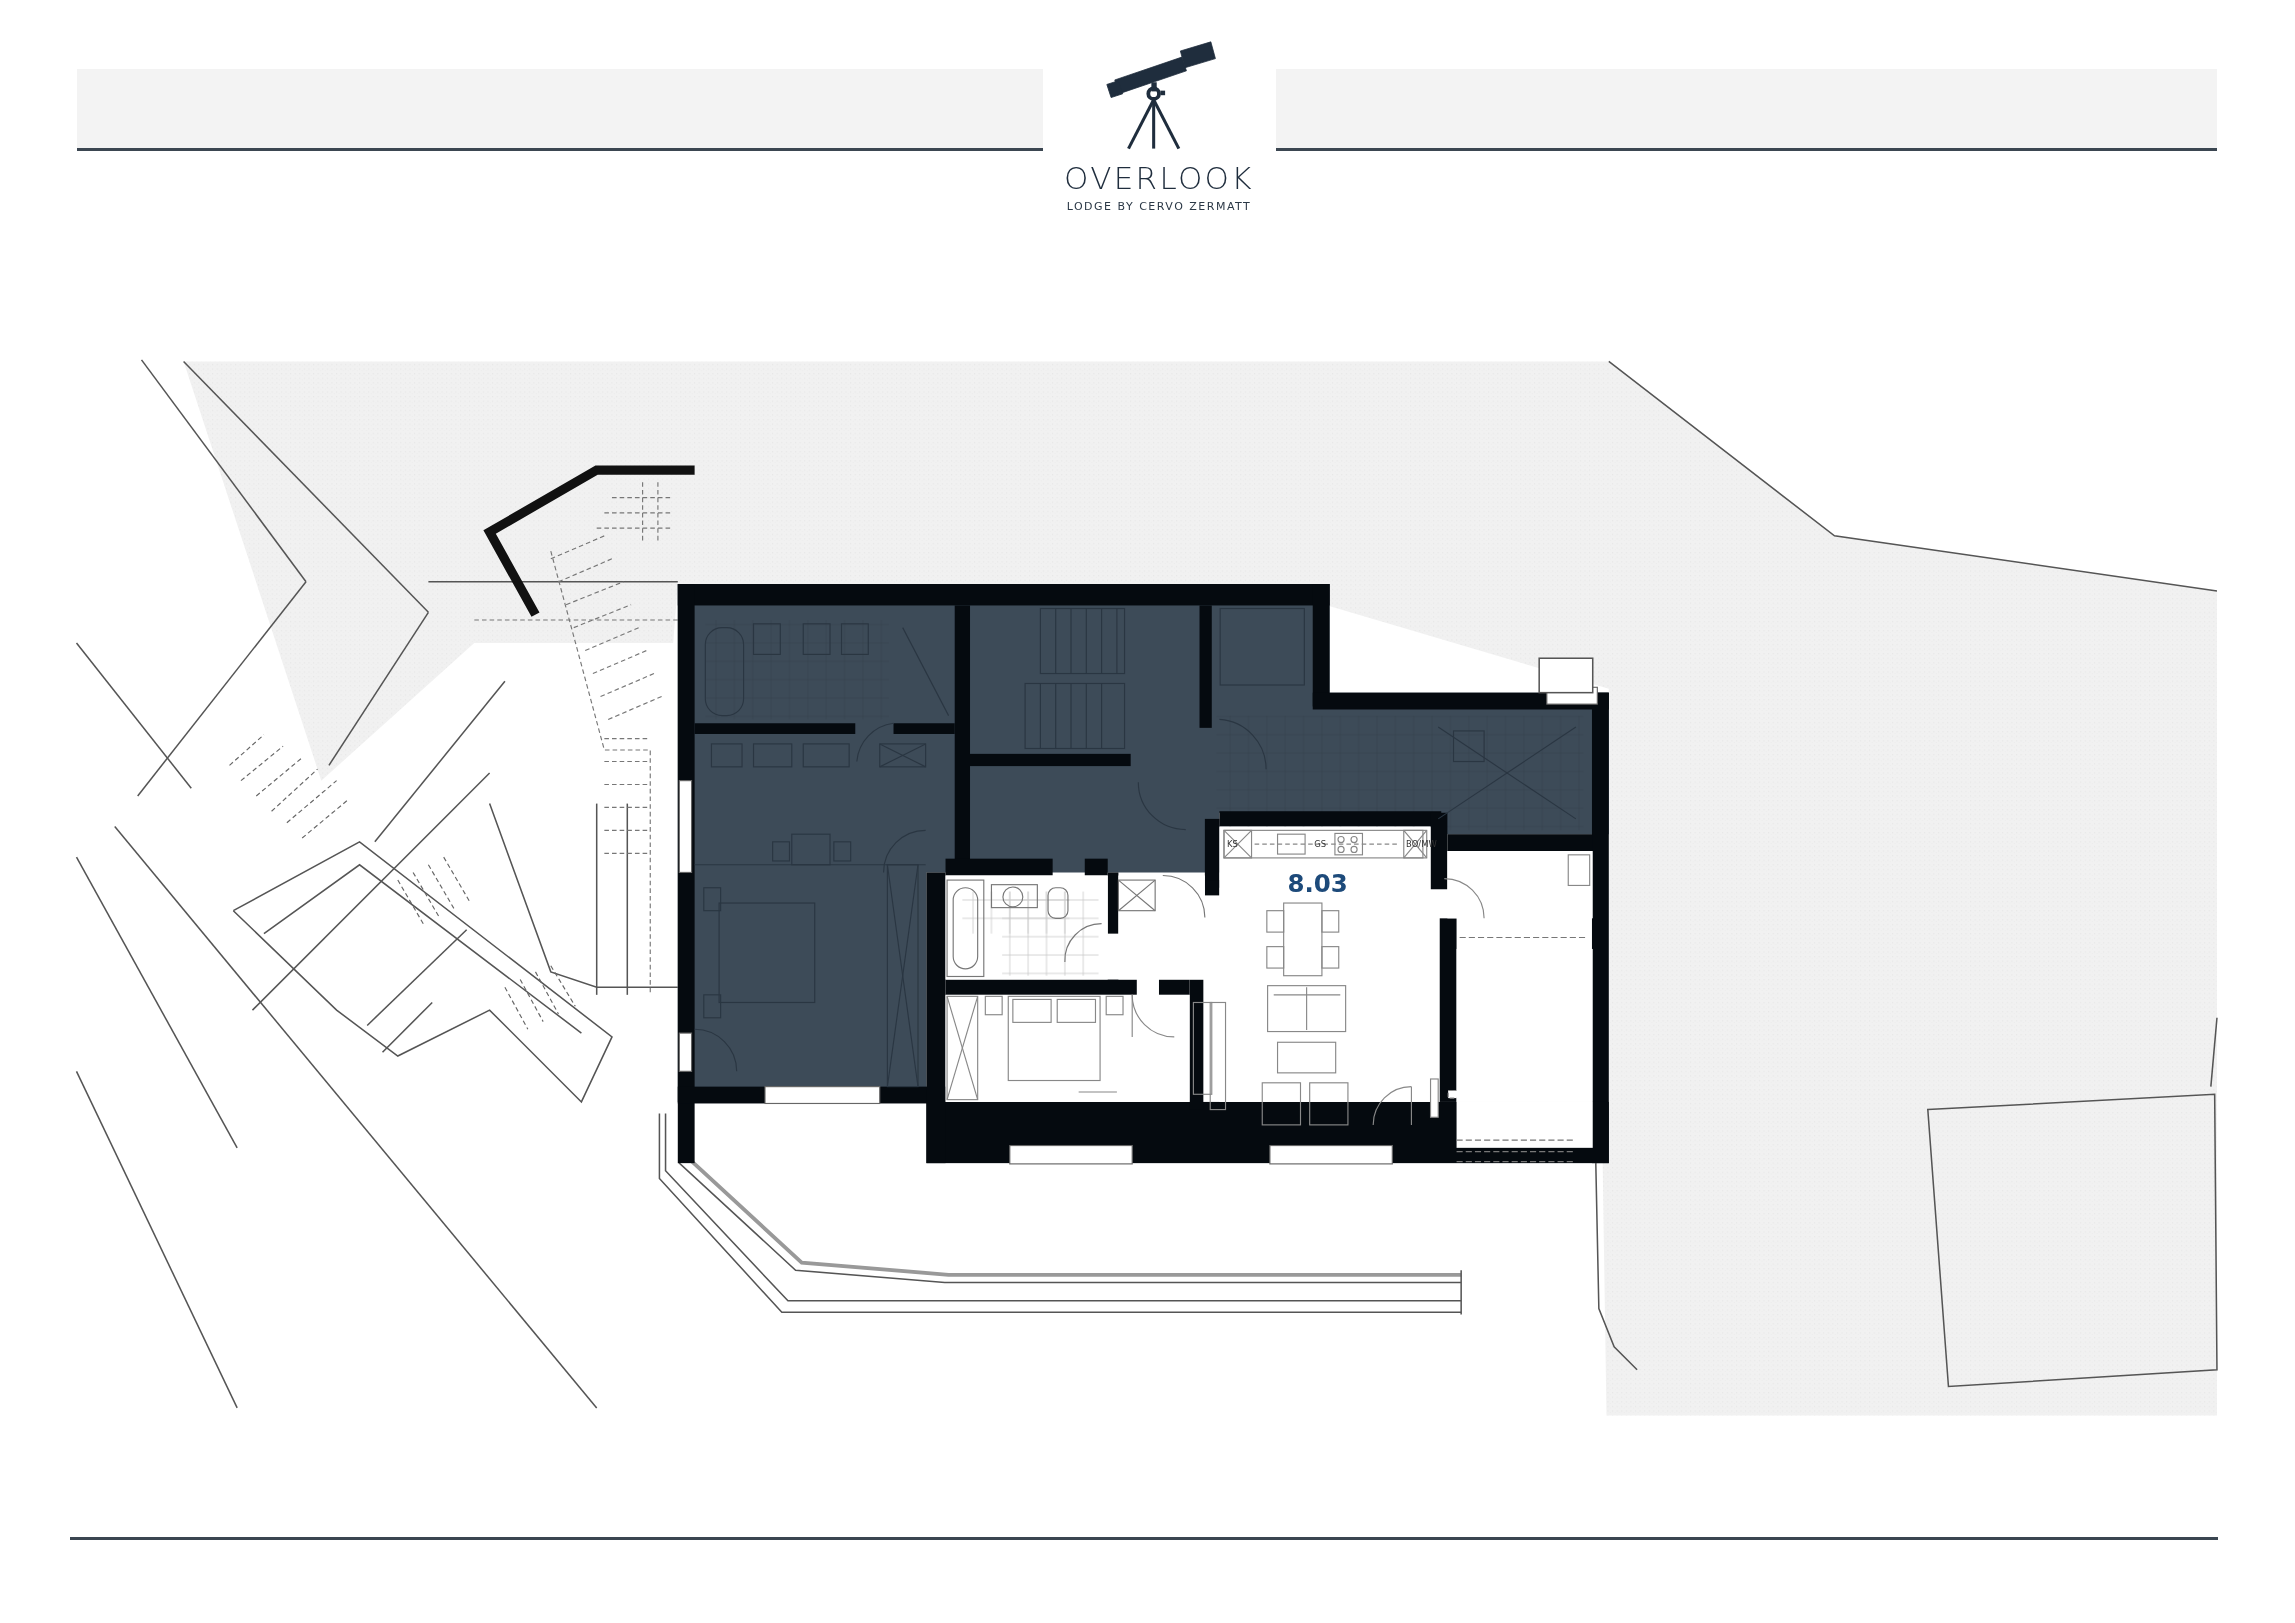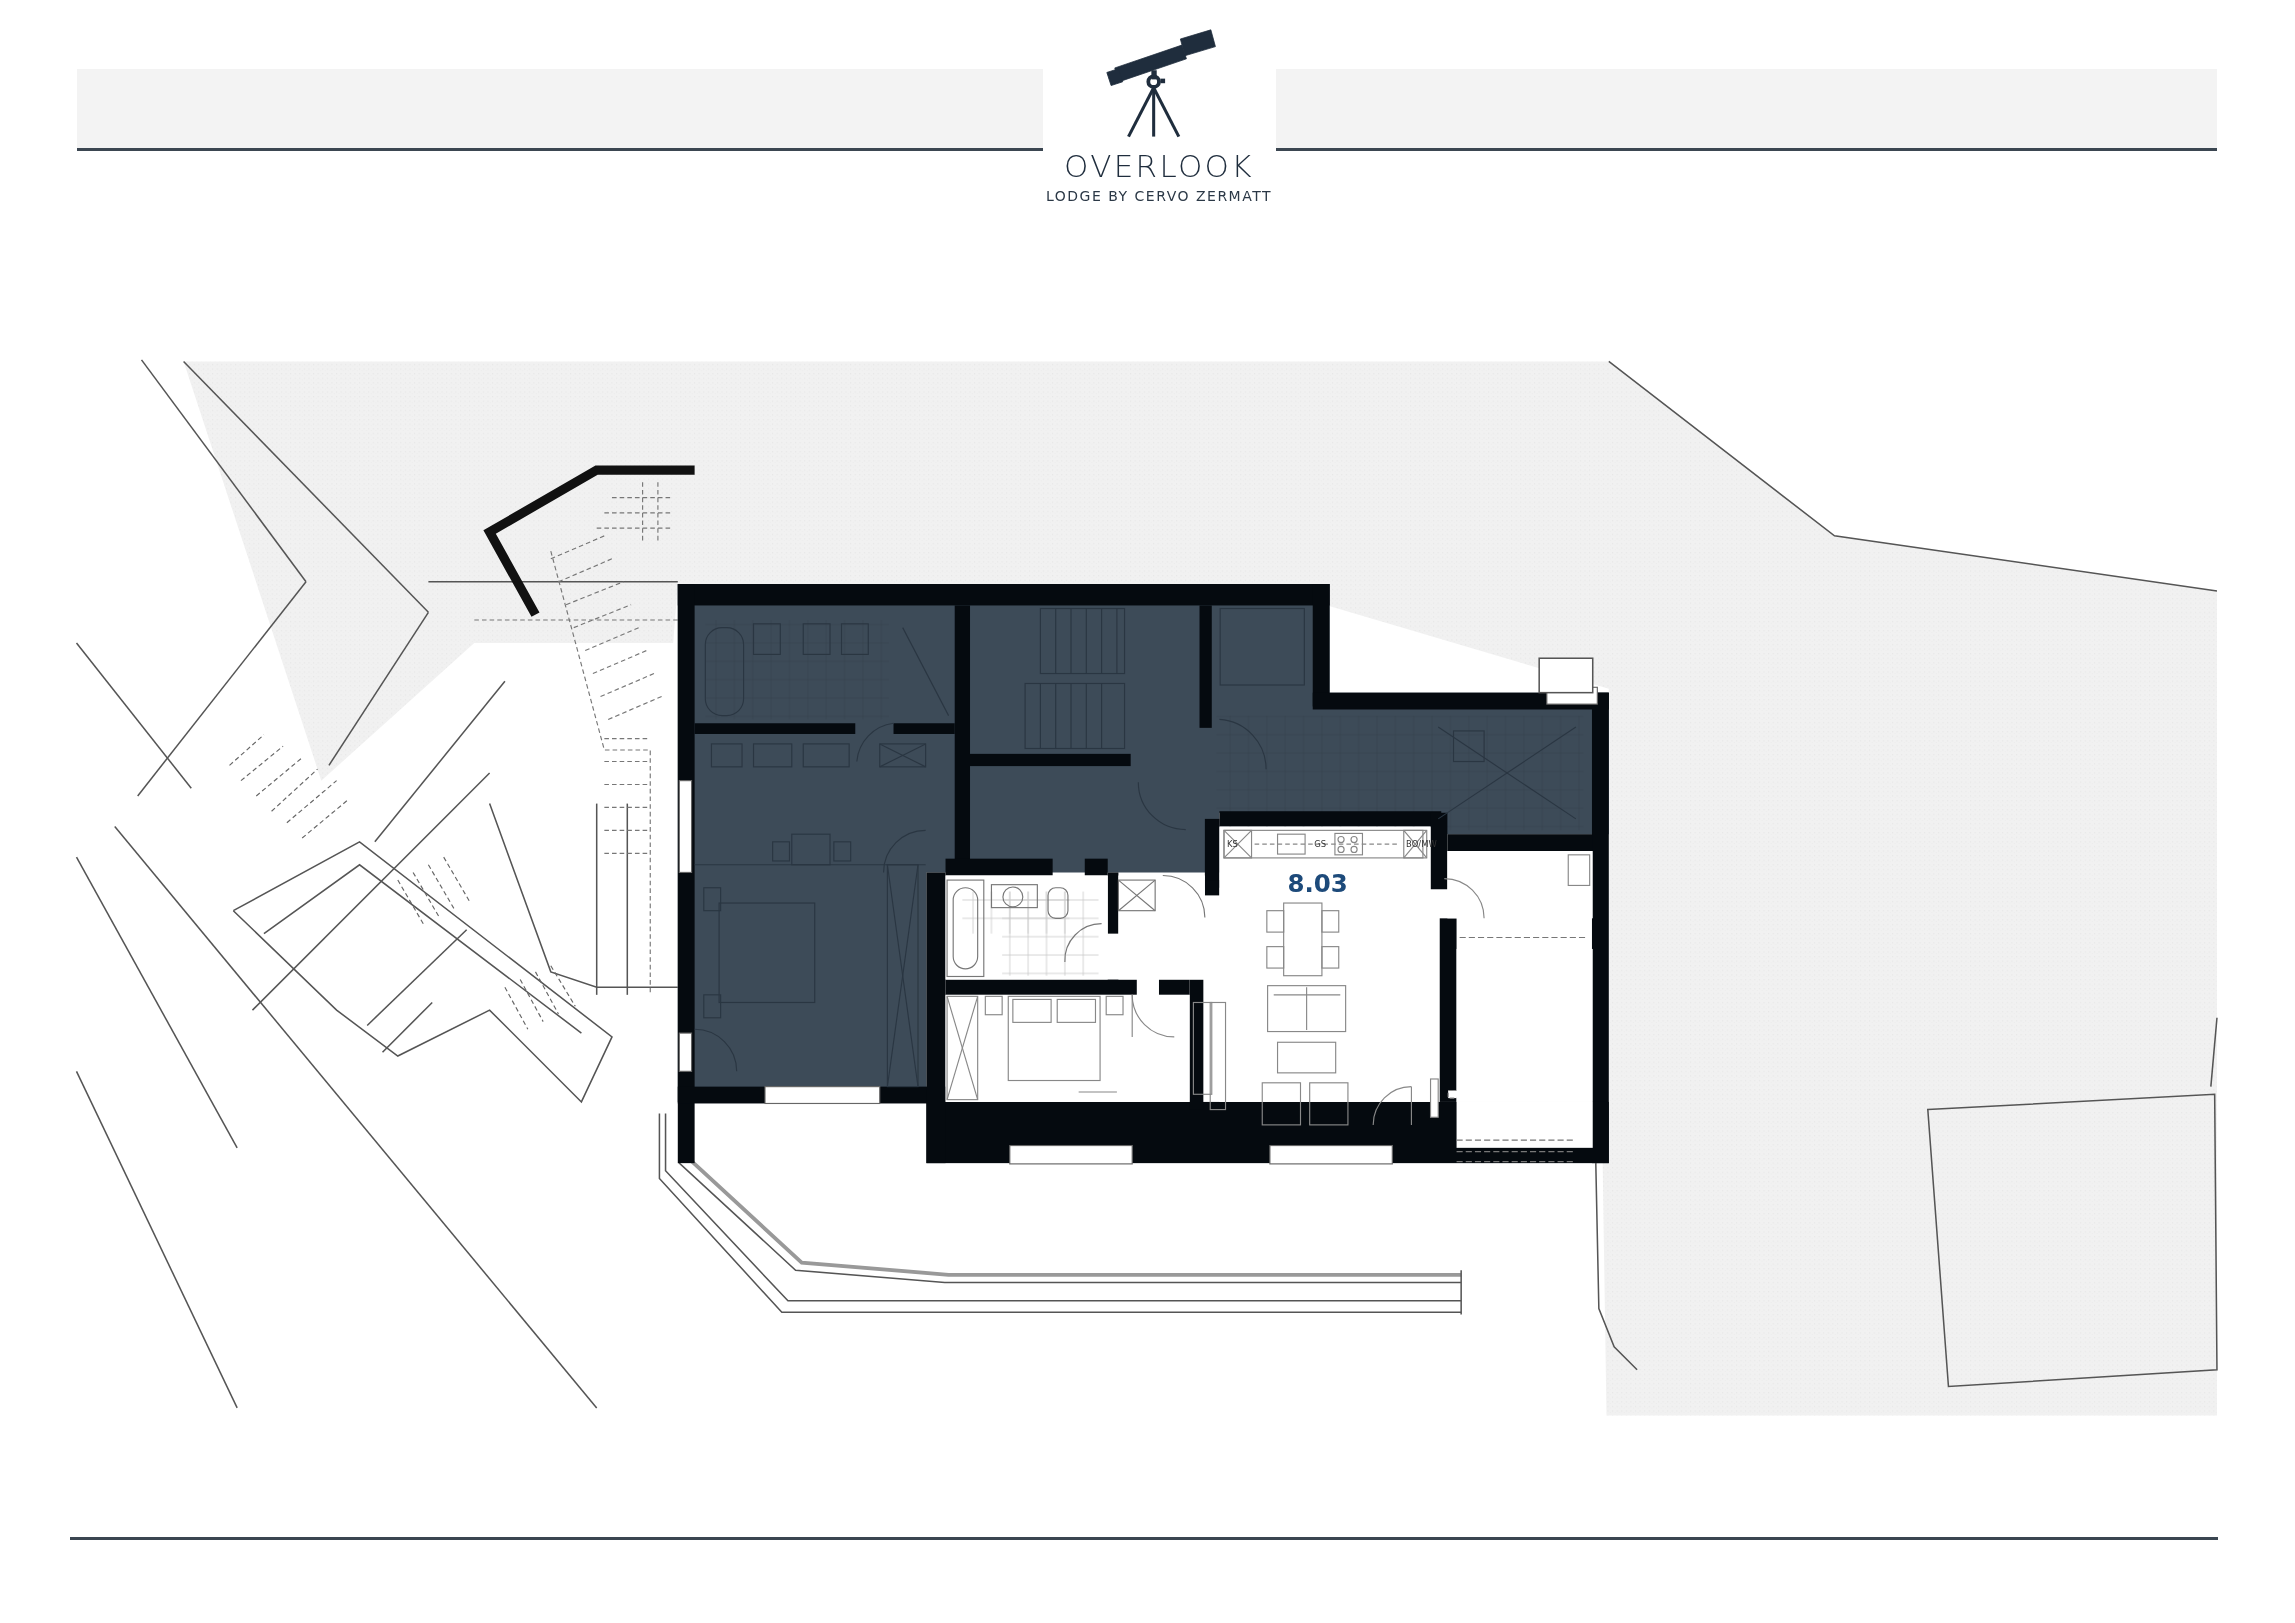--- a/index.html
+++ b/index.html
@@ -1,23 +1,23 @@
 <!DOCTYPE html>
 <html style="font-size:12.2px"><head>
 <meta charset="utf-8">
 <style>
   html,body{margin:0;padding:0;background:#ffffff;}
   body{width:2295px;height:1624px;position:relative;overflow:hidden;font-family:"Liberation Sans",sans-serif;}
   .band{position:absolute;top:69px;height:79px;background:#f3f3f3;border-bottom:3.8px solid #3b4651;}
   .band-left{left:77px;width:966px;}
   .band-right{left:1276px;width:941px;}
-  .logo{position:absolute;left:1044px;top:28px;width:230px;height:191px;text-align:center;}
+  .logo{position:absolute;left:1044px;top:40px;width:230px;height:191px;text-align:center;}
   .logo svg{display:block;margin:0 auto;}
   .brand{font-family:"DejaVu Sans",sans-serif;font-size:31px;letter-spacing:2.3px;color:#1f2d3d;margin-top:4.6px;font-weight:300;}
-  .sub{font-family:"DejaVu Sans",sans-serif;font-size:14px;letter-spacing:1.5px;color:#2b3846;margin-top:4.6px;text-align:center;}
+  .sub{font-family:"DejaVu Sans",sans-serif;font-size:11px;letter-spacing:1.5px;color:#2b3846;margin-top:4.6px;text-align:center;}
   .plan{position:absolute;left:0;top:0;width:2295px;height:1624px;}
   .footer-line{position:absolute;left:70px;top:1537px;width:2148px;height:3.1px;background:#3b4651;}
   .unit-label{font-family:"DejaVu Sans",sans-serif;font-weight:bold;}
   .klabel{font-family:"DejaVu Sans",sans-serif;font-size:11px;fill:#333;}
 </style>
 </head>
 <body>
 
 <div class="band band-left"></div>
 <div class="band band-right"></div>

